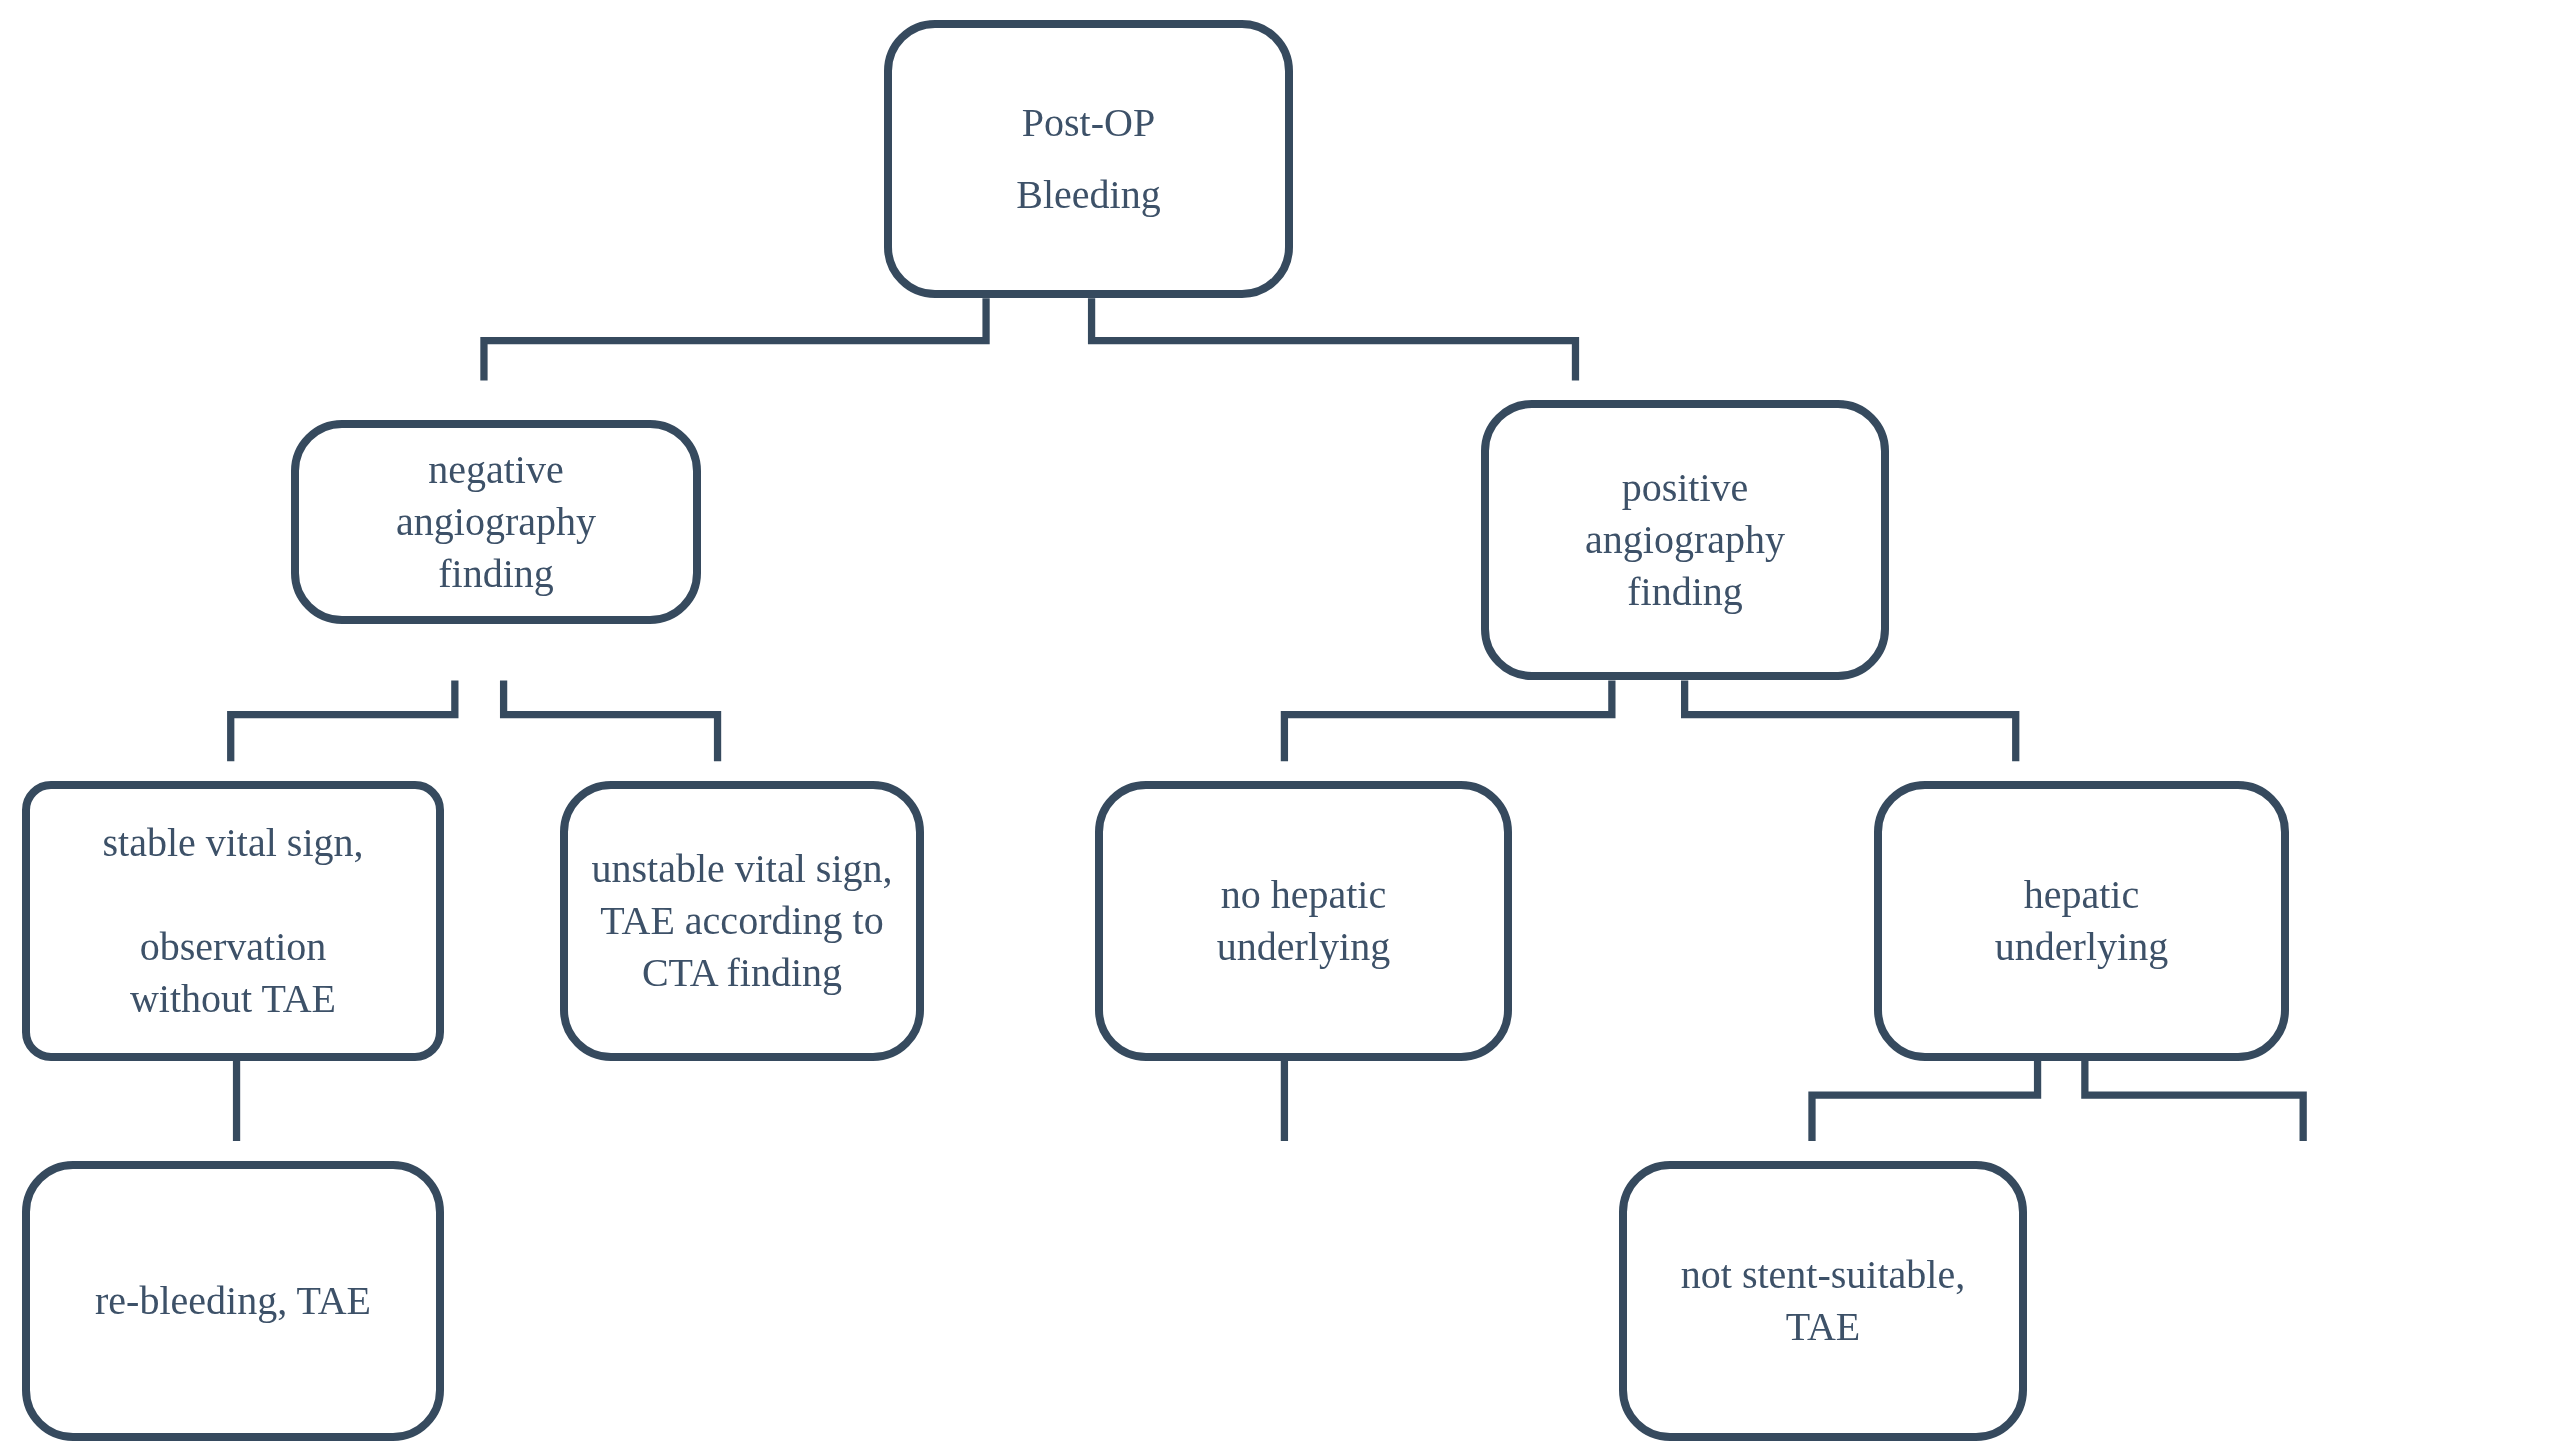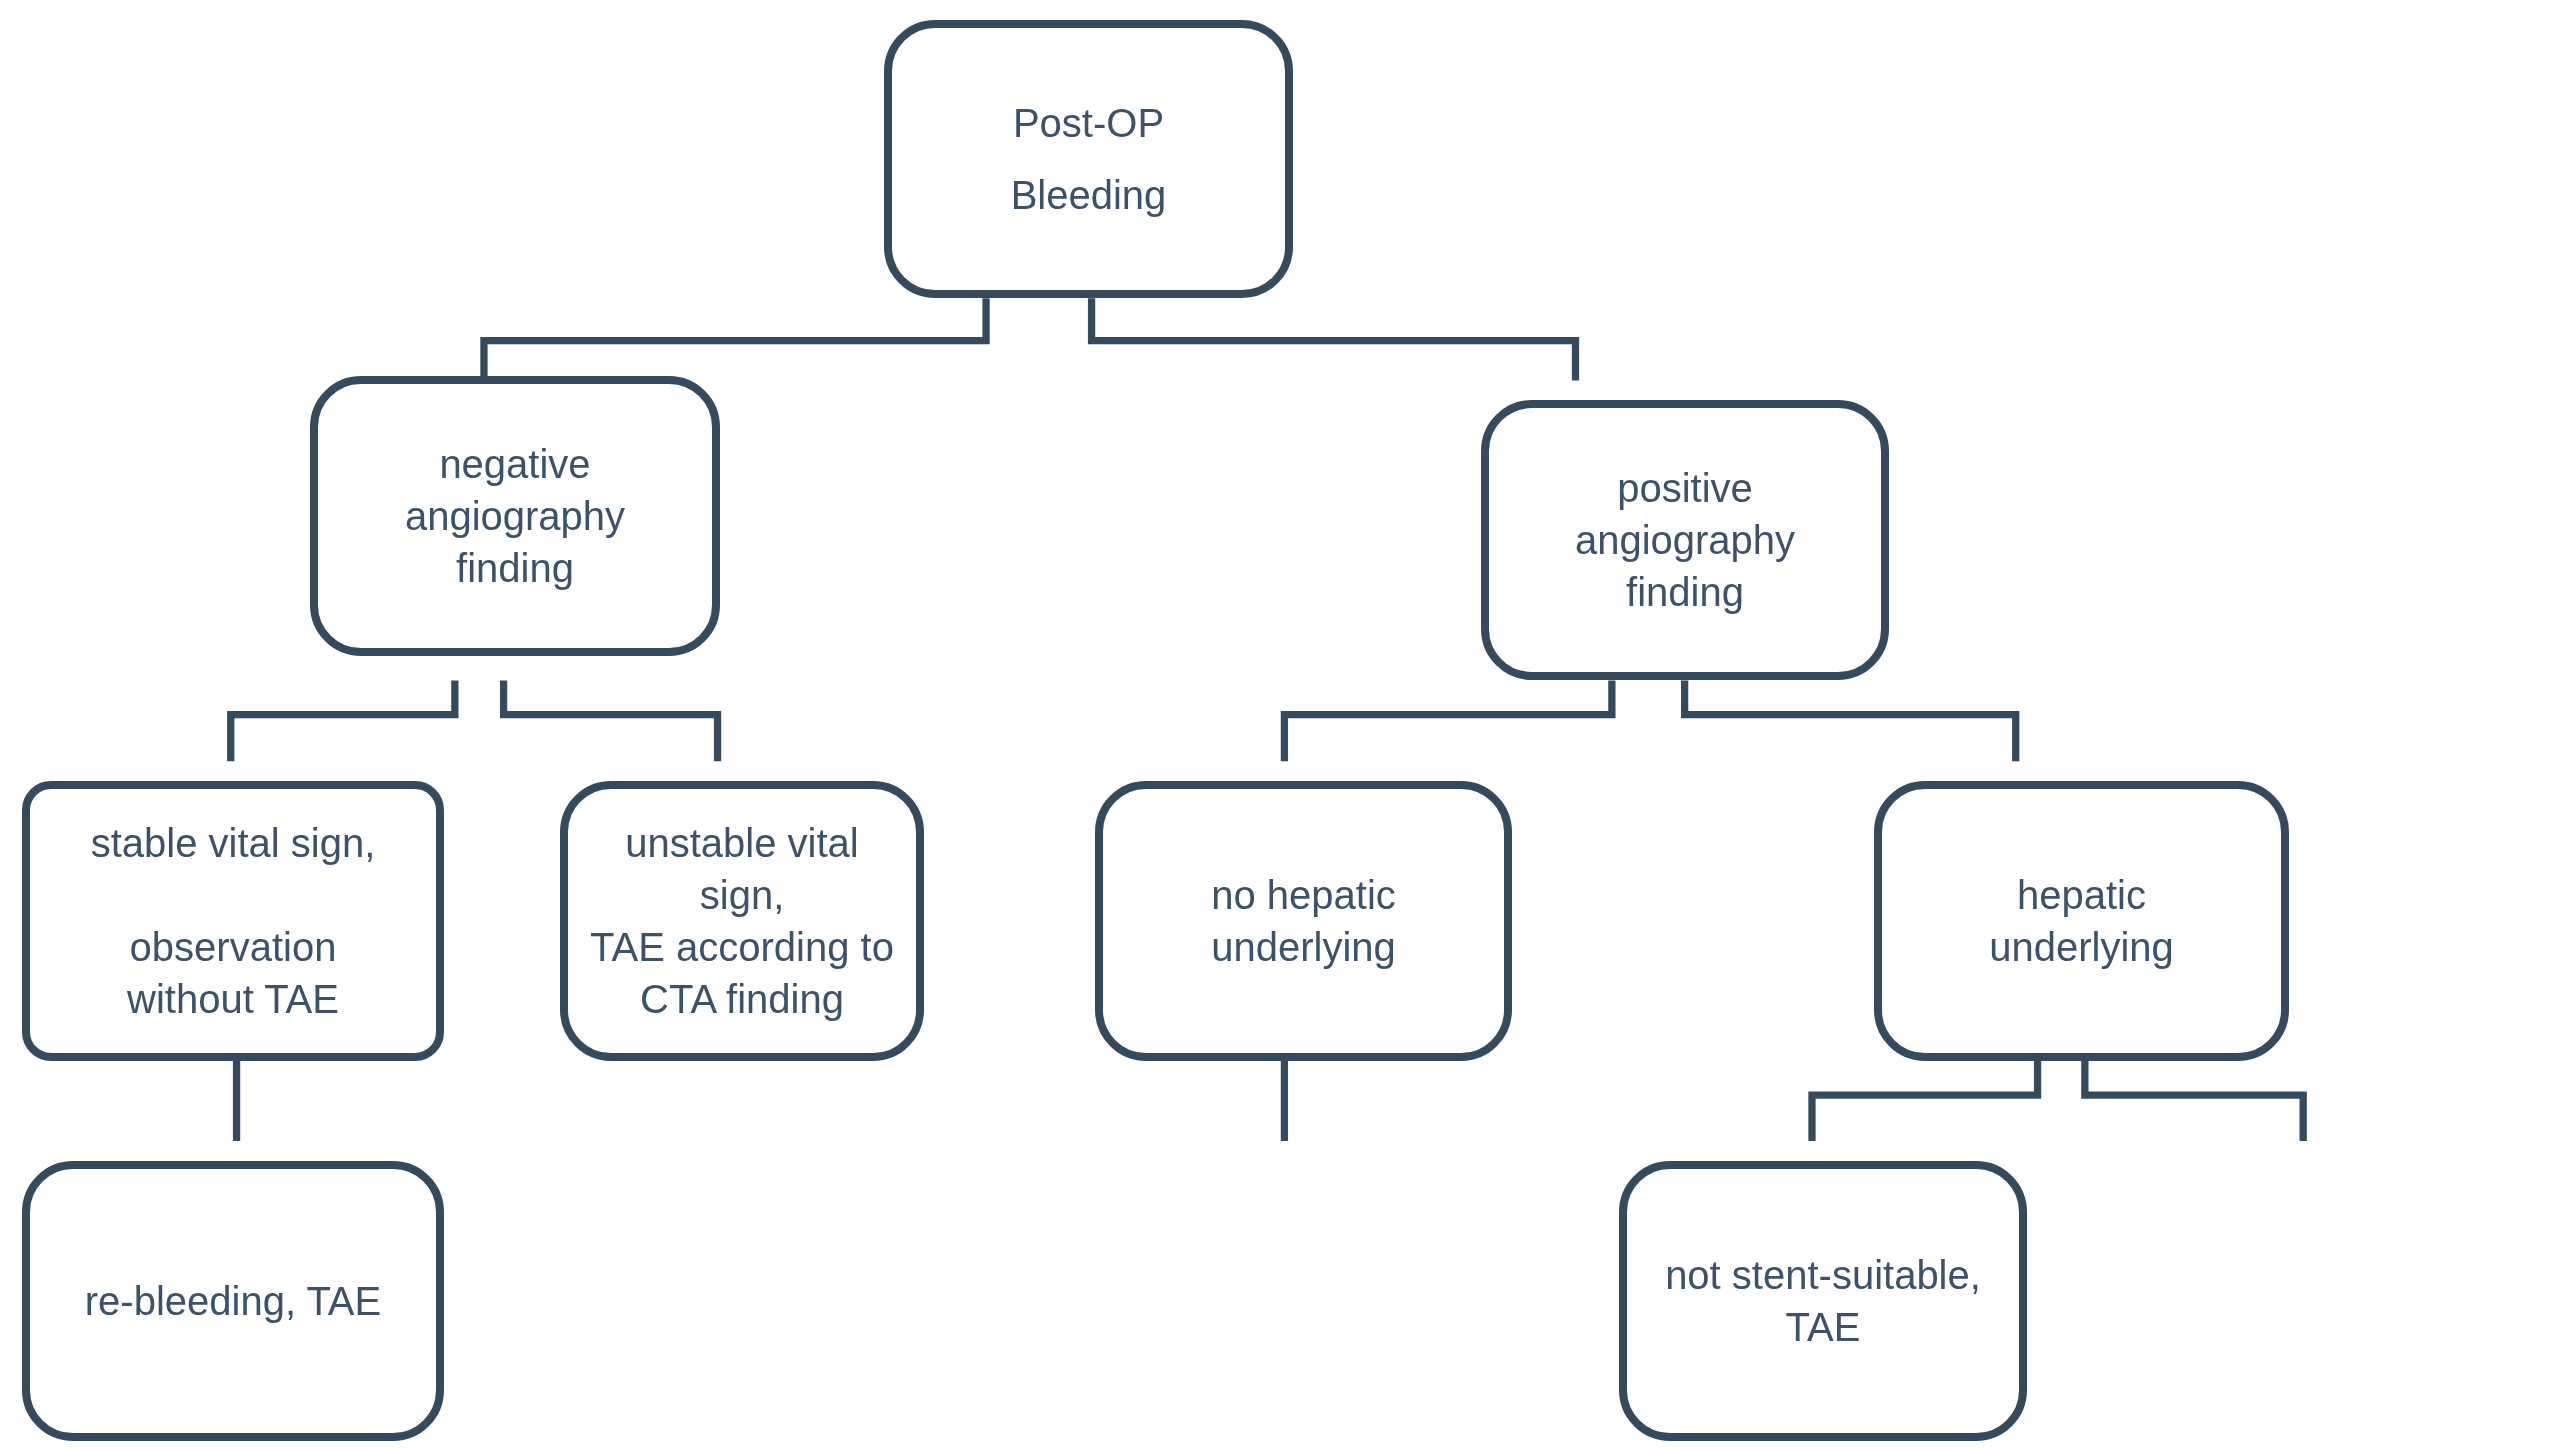--- a/index.html
+++ b/index.html
@@ -40,26 +40,27 @@
     align-items: center;
     justify-content: center;
     padding: 7.3px 13px;
   }
   .node-label {
     color: var(--text);
     font-size: 40px;
     line-height: 1.3;
     text-align: center;
     white-space: pre-line;
+    font-family: Liberation Serif, serif;
   }
   .node.spaced .node-label { line-height: 1.8; }
 
   
   #n-root      { left: 884px; top: 20.4px;   width: 409px; height: 278px; }
-  #n-negative  { left: 291px;  top: 376px;  width: 410px; height: 280px; margin-left: 19px; }
+  #n-negative  { left: 291px;  top: 420px;  width: 410px; height: 204px; }
   #n-positive  { left: 1481px; top: 400px;  width: 408px; height: 280px; }
   #n-stable    { left: 22px;   top: 781px; width: 422px; height: 280px; border-radius: 29px; }
   #n-unstable  { left: 560px;  top: 781px; width: 364px; height: 280px; }
   #n-nohepatic { left: 1095px; top: 781px; width: 417px; height: 280px; }
   #n-hepatic   { left: 1874px; top: 781px; width: 415px; height: 280px; }
   #n-rebleed   { left: 22px;   top: 1161px; width: 422px; height: 280px; }
   #n-taestent  { left: 1095px; top: 1161px; width: 417px; height: 280px; }
   #n-notstent  { left: 1619px; top: 1161px; width: 408px; height: 280px; }
   #n-stentsuit { left: 2145px; top: 1161px; width: 408px; height: 280px; }
 </style>

